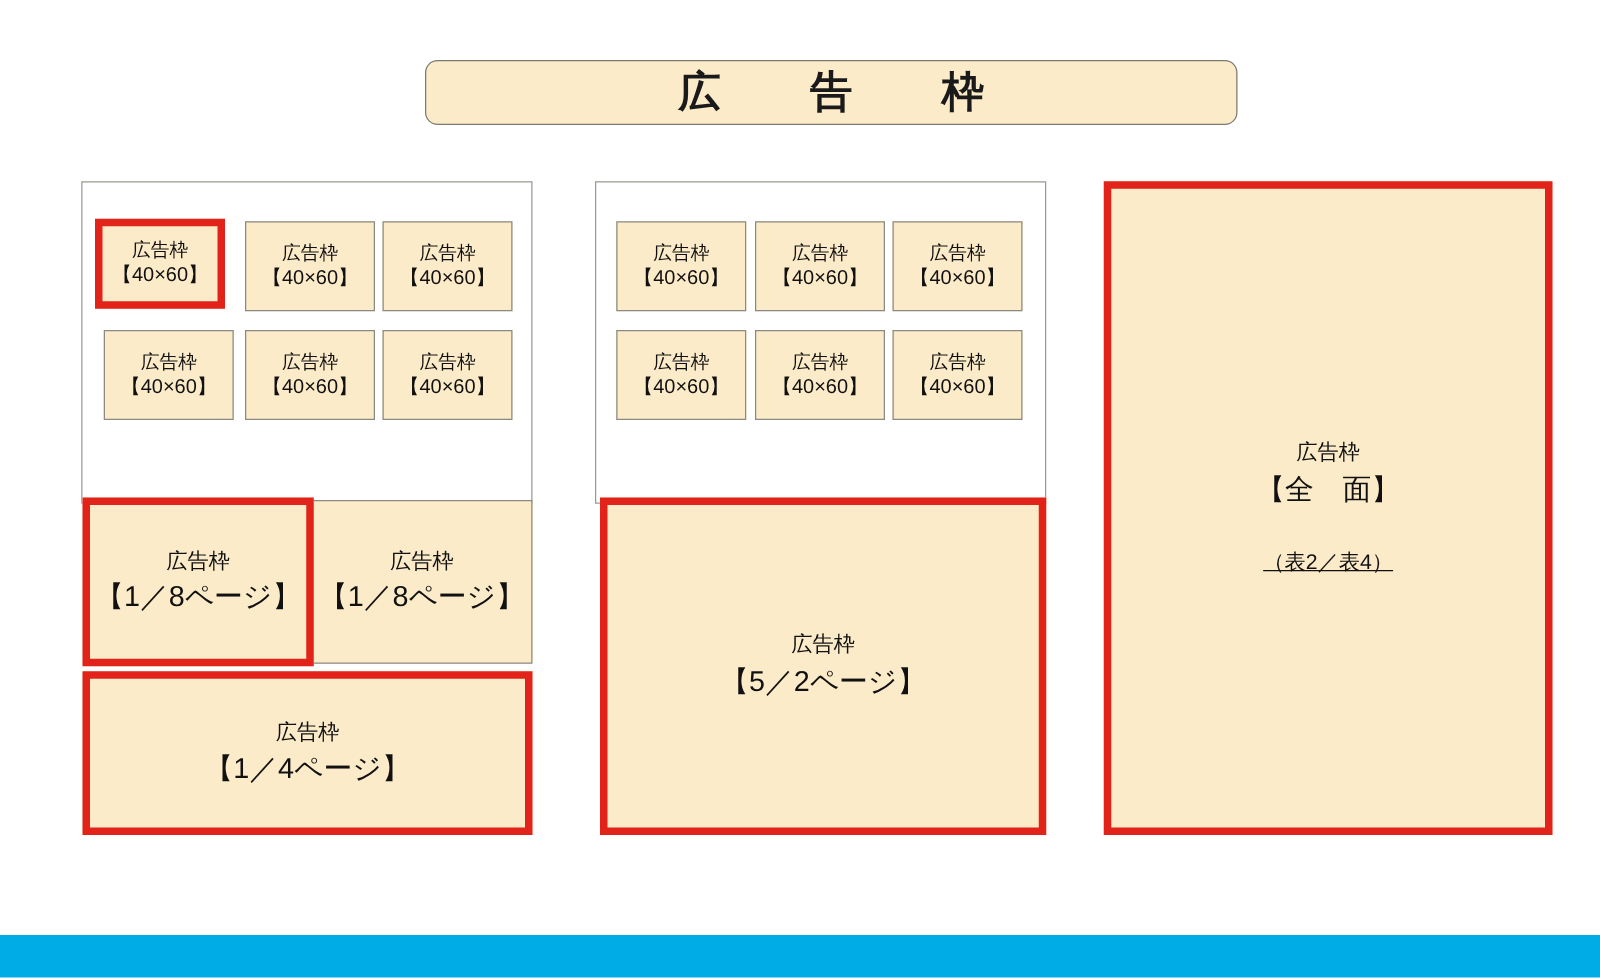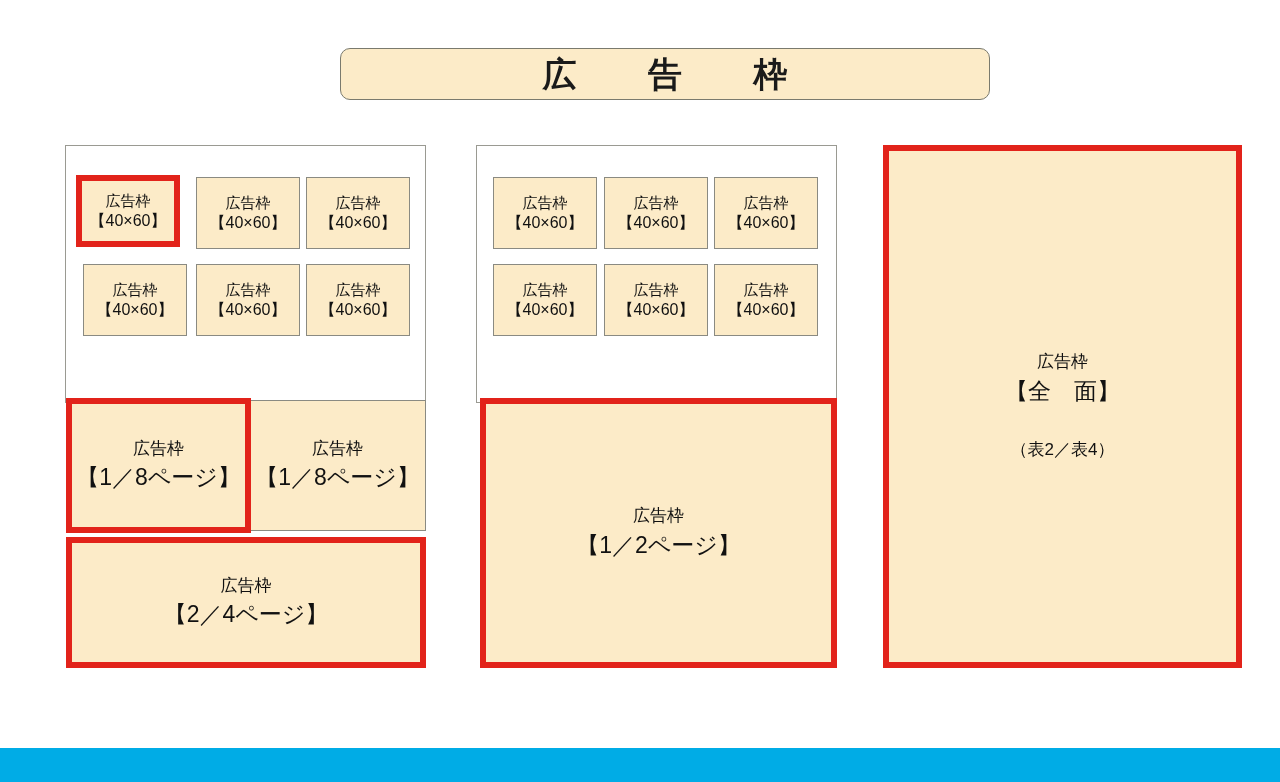--- a/index.html
+++ b/index.html
@@ -110,21 +110,21 @@
     color: #111111;
     line-height: 1.45;
     white-space: nowrap;
   }
   .bigbox.hl {
     border: 6px solid #E2231A;
     z-index: 3;
   }
   .bigbox .l1 { font-size: 17px; }
   .bigbox .l2 { font-size: 23px; }
-  .bigbox .l3 { font-size: 17px; margin-top: 30px; }
+  .bigbox .l3 { font-size: 17px; margin-top: 30px; text-decoration: underline; }
 
   
   #box-eighth-1 {
     left: 66px;  top: 398px;  width: 185px;  height: 135px;
   }
   #box-eighth-2 {
     left: 249px; top: 400px;  width: 177px;  height: 131px;
   }
   #box-quarter {
     left: 66px;  top: 537px;  width: 360px;  height: 131px;
@@ -191,21 +191,21 @@
     <span class="l1">広告枠</span>
     <span class="l2">【1／8ページ】</span>
   </div>
   <div class="bigbox hl" id="box-eighth-1">
     <span class="l1">広告枠</span>
     <span class="l2">【1／8ページ】</span>
   </div>
 
   <div class="bigbox hl" id="box-quarter">
     <span class="l1">広告枠</span>
-    <span class="l2">【2／4ページ】</span>
+    <span class="l2">【1／4ページ】</span>
   </div>
 
   <div class="panel panel-outline" id="panel-mid"></div>
 
   <div class="adbox small" style="left:493px; top:177px;">
     <span class="l1">広告枠</span>
     <span class="l2">【40×60】</span>
   </div>
   <div class="adbox small" style="left:604px; top:177px;">
     <span class="l1">広告枠</span>
@@ -224,21 +224,21 @@
     <span class="l1">広告枠</span>
     <span class="l2">【40×60】</span>
   </div>
   <div class="adbox small" style="left:714px; top:264px;">
     <span class="l1">広告枠</span>
     <span class="l2">【40×60】</span>
   </div>
 
   <div class="bigbox hl" id="box-half">
     <span class="l1">広告枠</span>
-    <span class="l2">【1／2ページ】</span>
+    <span class="l2">【5／2ページ】</span>
   </div>
 
   <div class="bigbox hl" id="box-full">
     <span class="l1">広告枠</span>
     <span class="l2">【全　面】</span>
     <span class="l3">（表2／表4）</span>
   </div>
 
   <div class="bottom-bar"></div>
 

